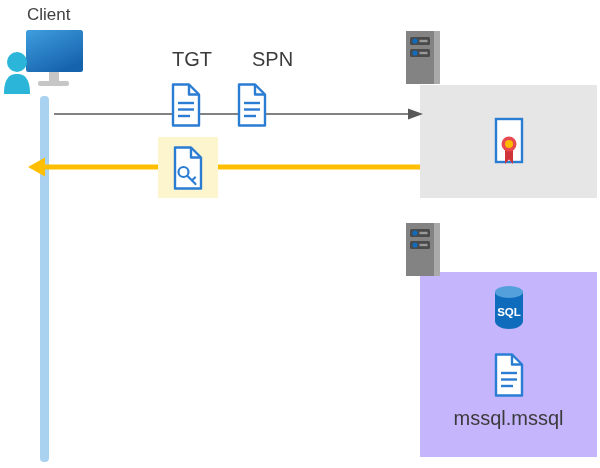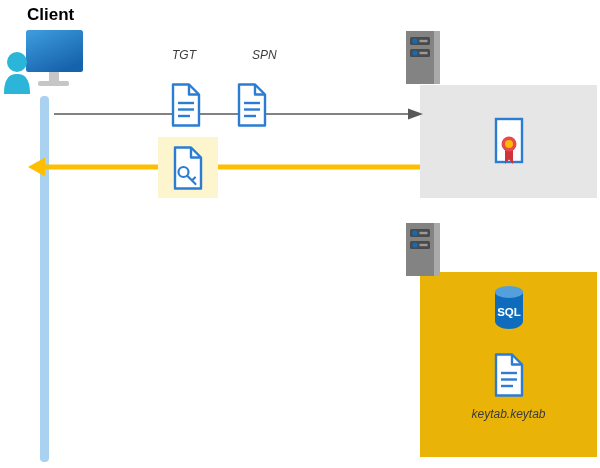--- a/index.html
+++ b/index.html
@@ -7,29 +7,28 @@
     position: relative;
     width: 600px;
     height: 468px;
     background: #ffffff;
     font-family: "Liberation Sans", sans-serif;
     overflow: hidden;
   }
   .abs { position: absolute; }
 
   .title-label {
-    font-weight: bold;
+    font-weight: normal;
     font-size: 17px;
-    color: #000000;
+    color: #404040;
     line-height: 1.25;
   }
   .small-label {
-    font-size: 12px;
+    font-size: 20px;
     color: #3b3b3b;
-    font-style: italic;
   }
 
   .client-label { left: 27px; top: 4px; }
   .client-icon { left: 2px; top: 28px; z-index: 3; }
 
   .client-bar {
     left: 40px; top: 96px;
     width: 9px; height: 366px;
     background: #a9d2f0;
     border-radius: 4px;
@@ -60,21 +59,21 @@
     background: #e6e6e6;
     display: flex; align-items: center; justify-content: center;
     z-index: 1;
   }
 
   .linux-server-icon { left: 403px; top: 221px; z-index: 3; }
   .linux-label { left: 455px; top: 228px; }
   .linux-box {
     left: 420px; top: 272px;
     width: 177px; height: 185px;
-    background: #eab308;
+    background: #c4b5fd;
     display: flex; flex-direction: column; align-items: center;
     justify-content: flex-start;
     z-index: 1;
   }
   .linux-box .sql-icon { margin-top: 11px; }
   .linux-box .keytab-icon { margin-top: 22px; }
   .keytab-label { margin-top: 10px; text-align: center; }
 </style>
 </head>
 <body>
@@ -180,16 +179,16 @@
       <ellipse cx="18" cy="9" rx="14" ry="6" fill="#54a0dc"></ellipse>
       <text x="18" y="33" text-anchor="middle" font-size="11.5" font-weight="bold" fill="#ffffff" font-family="Liberation Sans, sans-serif">SQL</text>
     </svg>
     <svg class="keytab-icon" width="36" height="44" viewBox="0 0 36 44">
       <path d="M5 1.5 H21 L31 11.5 V42.5 H5 Z" fill="#ffffff" stroke="#2b7cd3" stroke-width="2.4" stroke-linejoin="round"></path>
       <path d="M21 1.5 V11.5 H31" fill="none" stroke="#2b7cd3" stroke-width="2.4" stroke-linejoin="round"></path>
       <line x1="10" y1="20" x2="26" y2="20" stroke="#2b7cd3" stroke-width="2.4"></line>
       <line x1="10" y1="26.5" x2="26" y2="26.5" stroke="#2b7cd3" stroke-width="2.4"></line>
       <line x1="10" y1="33" x2="22" y2="33" stroke="#2b7cd3" stroke-width="2.4"></line>
     </svg>
-    <div class="small-label keytab-label">keytab.keytab</div>
+    <div class="small-label keytab-label">mssql.mssql</div>
   </div>
 
 </div>
 
 </body></html>

